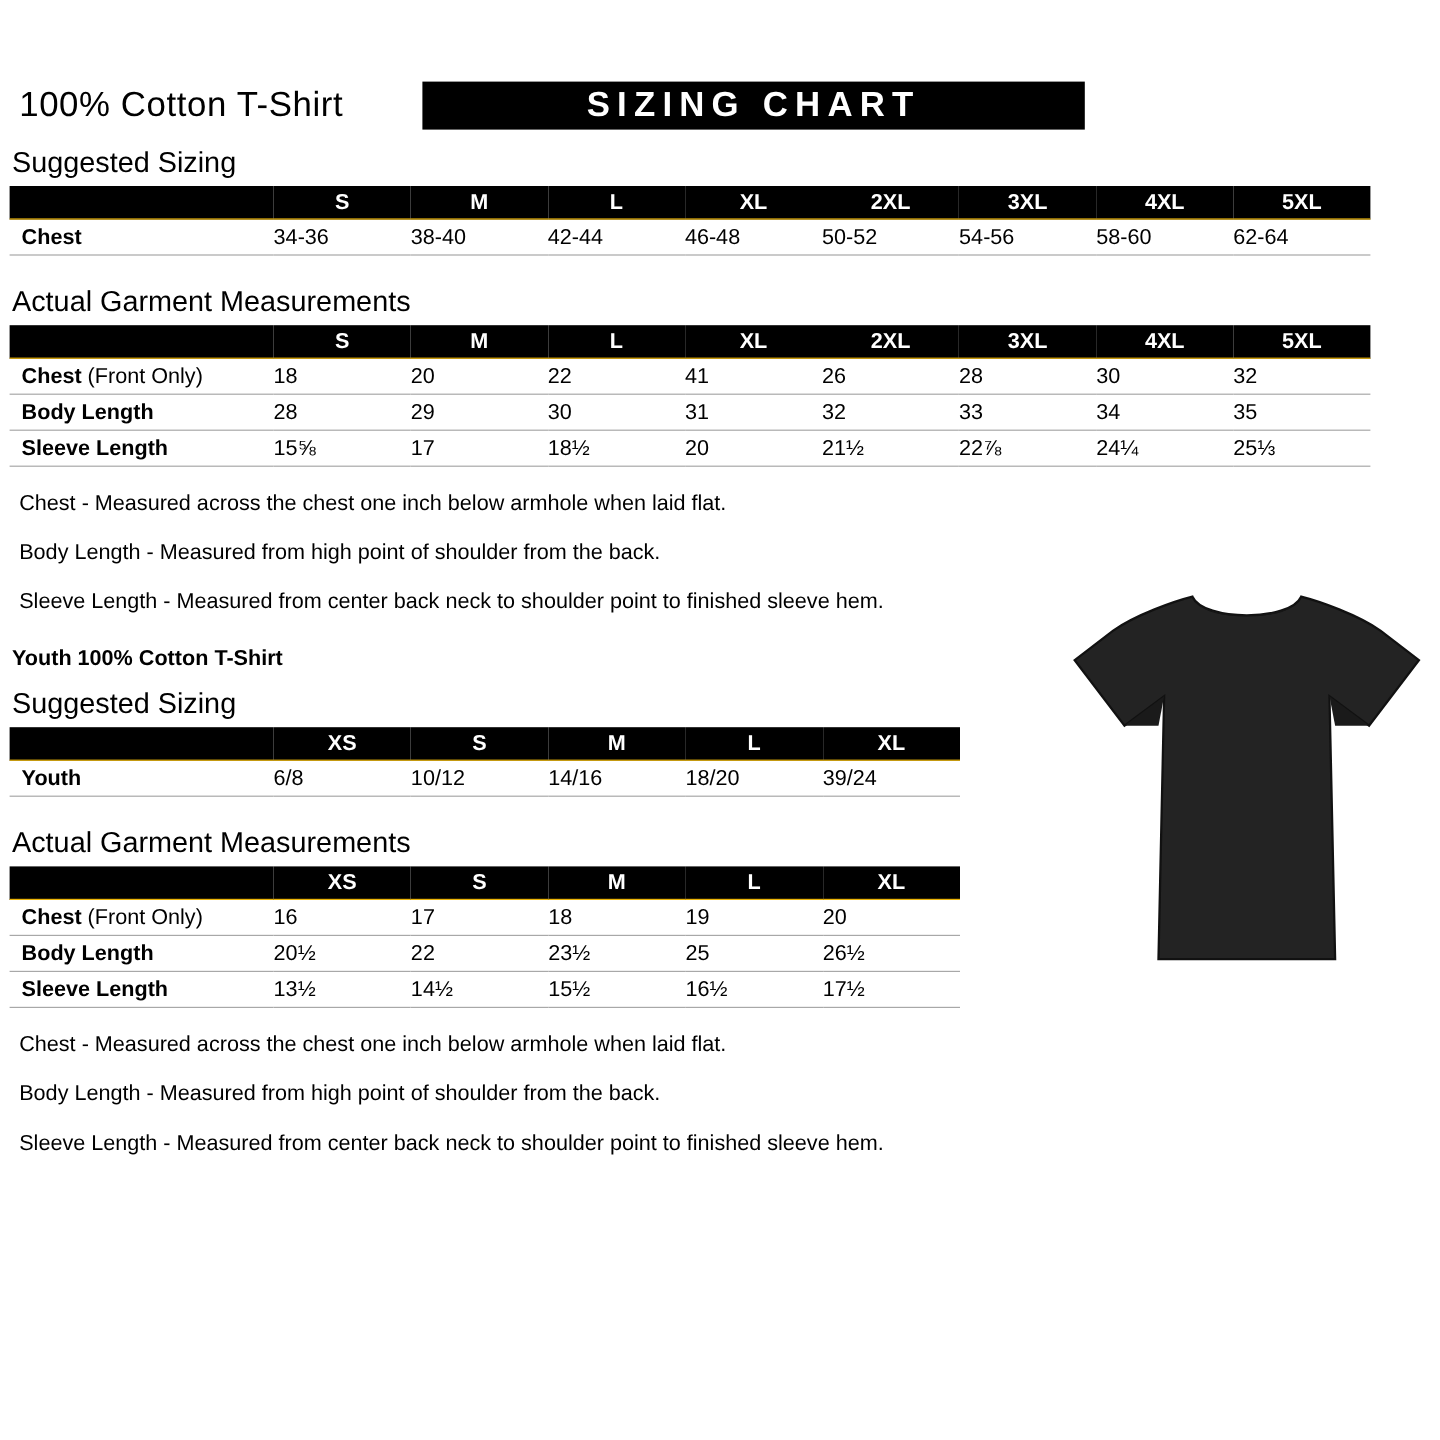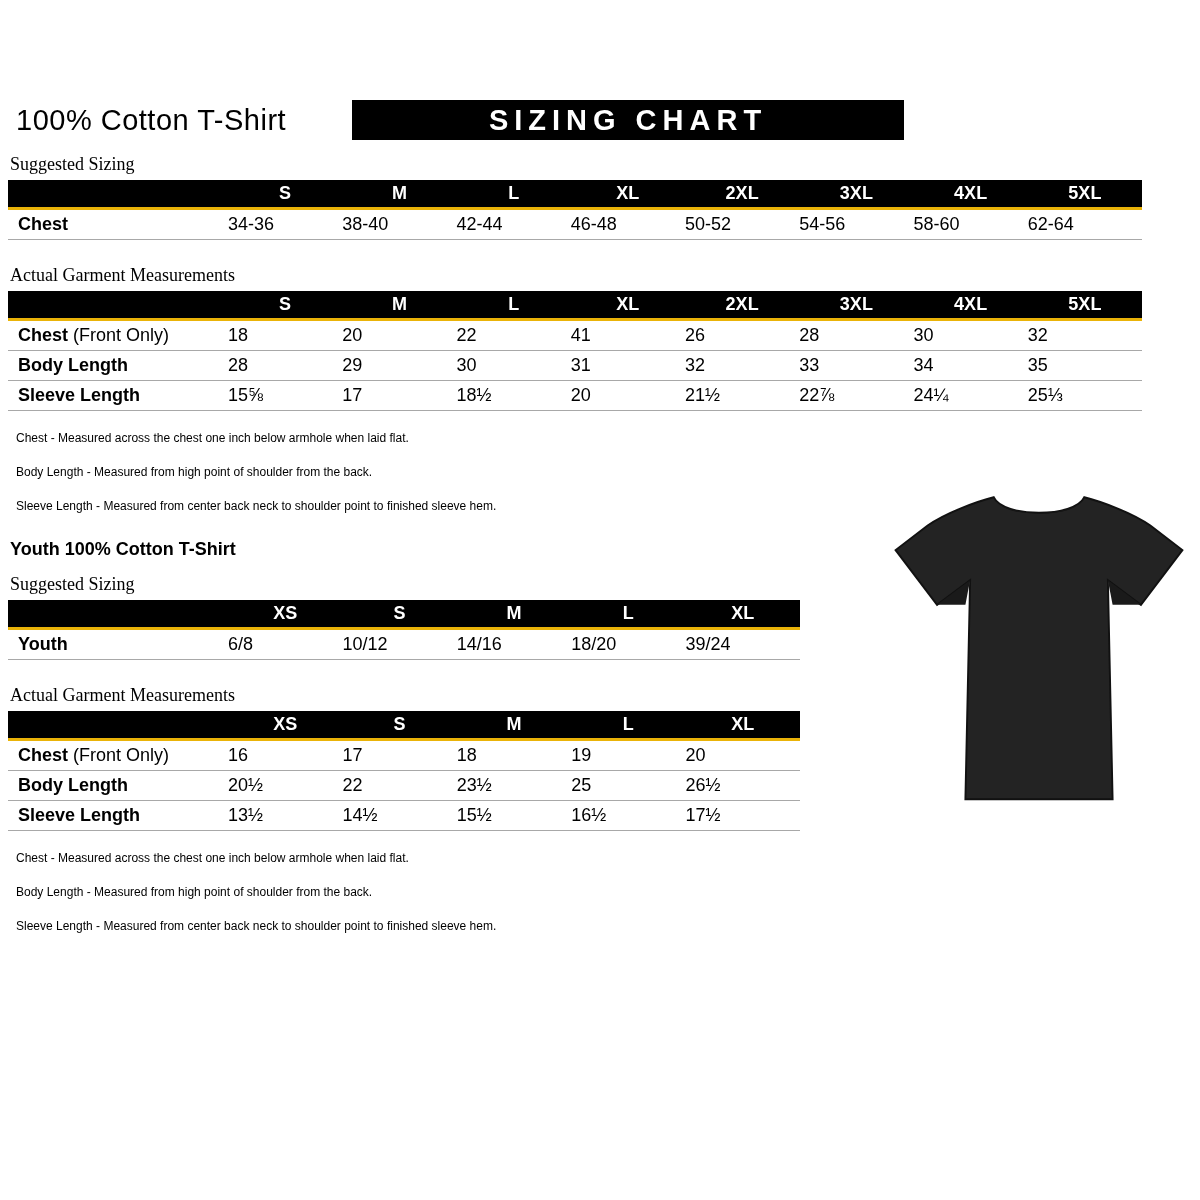--- a/index.html
+++ b/index.html
@@ -4,58 +4,58 @@
 <style>
   html,body{margin:0;padding:0;background:#fff;}
   .page{
     position:relative;
     width:1200px;height:1200px;
     background:#ffffff;
     font-family:"Liberation Sans", sans-serif;
     color:#000;
     overflow:hidden;
   }
-  .content{padding:100px 8px 0 8px;}
+  .content{padding:68px 8px 0 8px;}
 
   
   .title-row{display:flex;align-items:center;}
   .main-title{
     font-size:29px;font-weight:400;letter-spacing:.5px;
     width:336px;padding-left:8px;white-space:nowrap;
   }
   .banner{
     background:#000;color:#fff;
     width:552px;height:40px;
     display:flex;align-items:center;justify-content:center;
     font-size:29px;font-weight:bold;letter-spacing:6px;
   }
 
-  .section-label{font-size:18px;margin:14px 0 5px 0;padding-left:2px;font-family:Liberation Serif, serif;}
+  .section-label{font-size:24px;margin:14px 0 5px 0;padding-left:2px;}
   .youth-title{font-size:18px;font-weight:bold;margin:26px 0 0 0;padding-left:2px;}
 
   table{border-collapse:collapse;table-layout:fixed;}
   .adult-table{width:1134px;}
   .youth-table{width:792px;}
   thead th{
     background:#000;color:#fff;
     font-size:18px;font-weight:bold;
     padding:3px 0;text-align:center;
   }
   tbody td{
     font-size:18px;text-align:left;
     padding:4px 0;
     border-bottom:1px solid #a8a8a8;
   }
-  tbody tr:first-child td{border-top:3px solid #eab308;}
+  tbody tr:first-child td{border-top:1px solid #eab308;}
   td.label-col{text-align:left;padding-left:10px;white-space:nowrap;}
   td.label-col b{font-weight:bold;}
   th.label-col{width:220px;}
 
   .notes{margin-top:16px;padding-left:8px;}
-  .note-line{font-size:12px;margin:20px 0;}
+  .note-line{font-size:18px;margin:20px 0;}
 
   .mt-gap{margin-top:25px;}
 
   .tshirt{
     position:absolute;
     left:888px;top:474px;
     width:302px;height:356px;
   }
 </style>
 </head>

